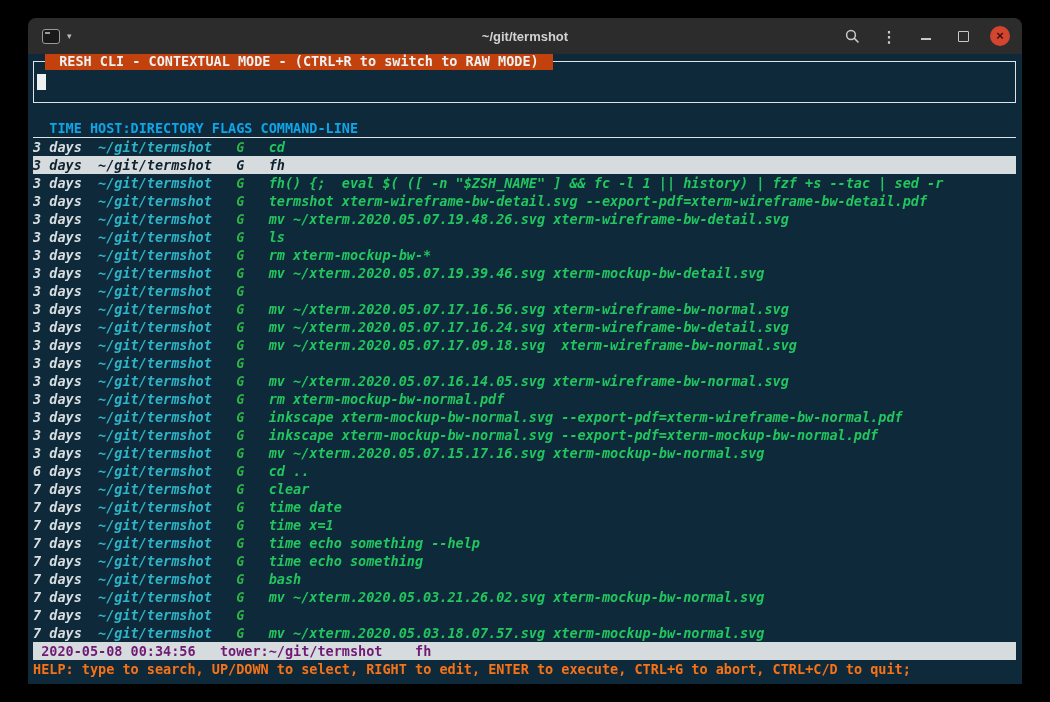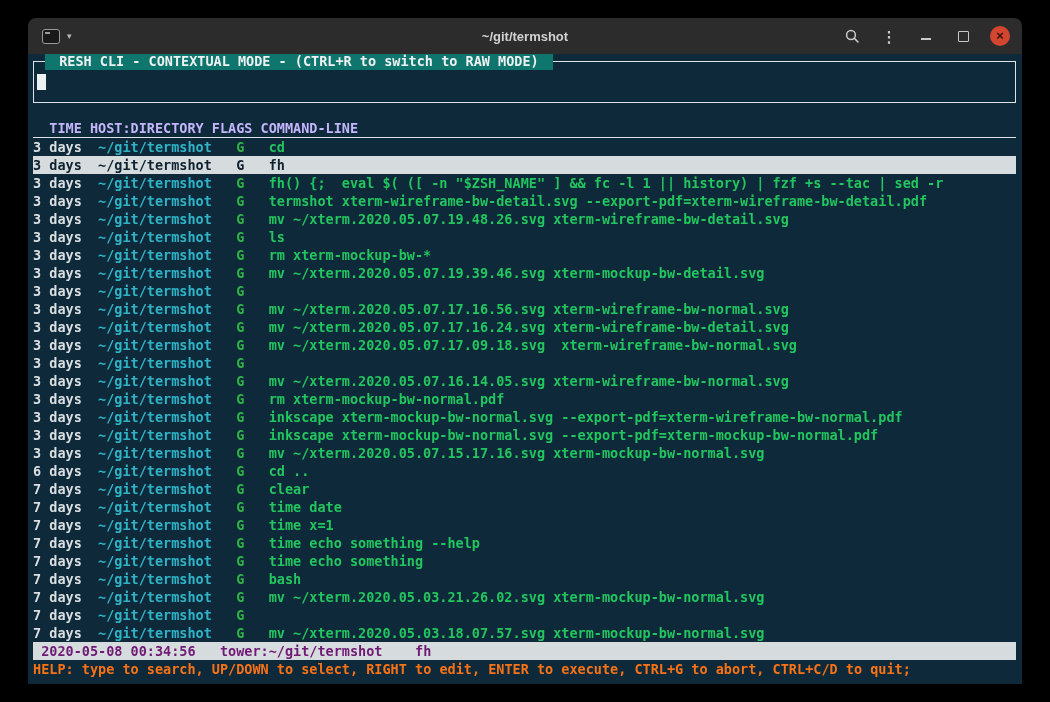--- a/index.html
+++ b/index.html
@@ -46,29 +46,29 @@
     padding:6px 6px 0 5px;
     font-family:"DejaVu Sans Mono","Liberation Mono",monospace;
     font-size:13.5px;line-height:18px;font-weight:bold;color:#dde3e6;
     position:relative;overflow:hidden;
   }
   .search-box{
     position:relative;height:40px;border:1px solid #dde3e6;
     display:flex;align-items:center;padding-left:3px;margin-top:1px;
   }
   .box-title{
-    position:absolute;top:-10px;left:11px;background:#0f766e;
+    position:absolute;top:-10px;left:11px;background:#c2410c;
     padding:0 6px;color:#eef1f2;white-space:pre;
   }
   .cursor{width:9px;height:16px;background:#eef1f2;display:inline-block;}
   .hist-header{
     margin-top:16px;height:18px;white-space:pre;overflow:hidden;
-    border-bottom:1px solid #dde3e6;color:#c4b5fd;
+    border-bottom:1px solid #dde3e6;color:#0ea5e9;
   }
-  .rows{width:100%;}
+  .rows{width:100%;font-style:italic;}
   .row{
     display:grid;grid-template-columns:8ch 17ch 4ch auto;
     height:18px;white-space:pre;overflow:hidden;
   }
   .row .cell-time{color:#d9dee1;}
   .row .cell-host{color:#2fb3c7;}
   .row .cell-flags{color:#2fb347;}
   .row .cell-cmd{color:#22c55e;}
   .row.selected{background:#d6dbdd;}
   .row.selected .cell-time,.row.selected .cell-host,

